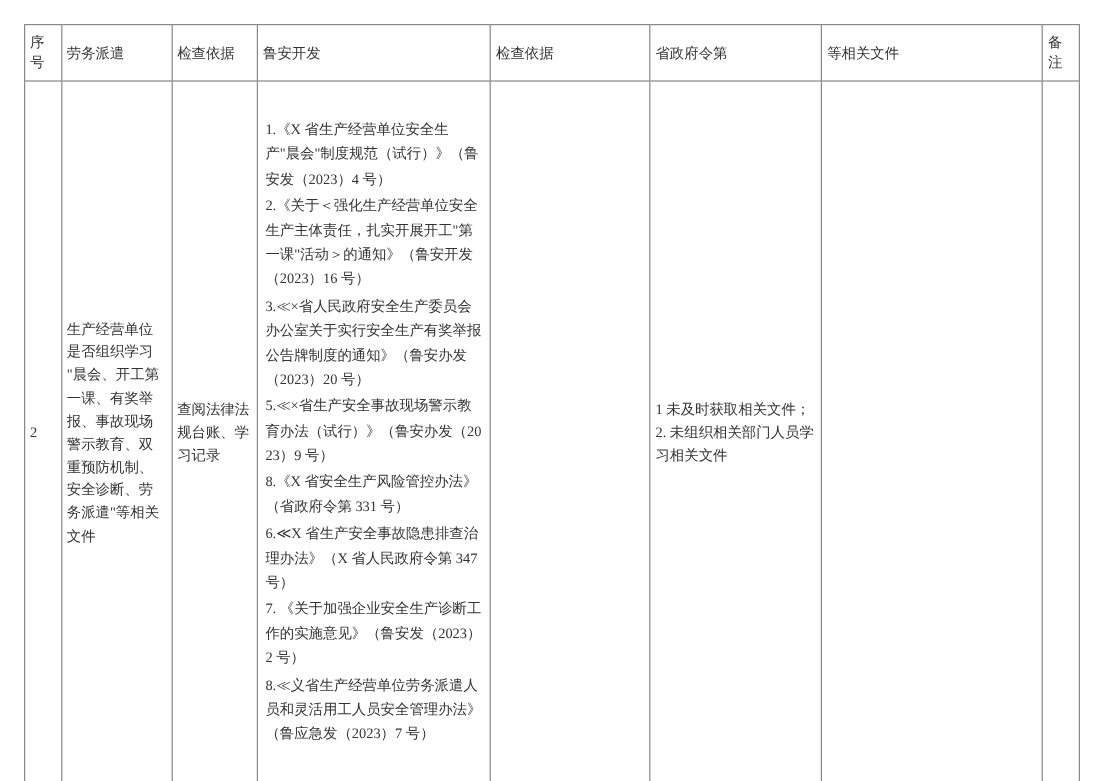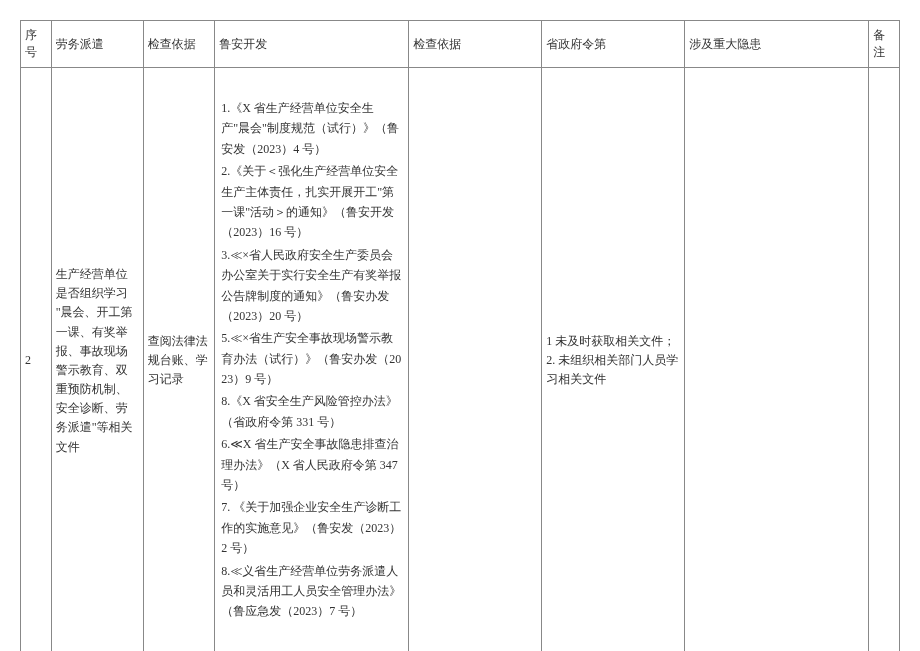--- a/index.html
+++ b/index.html
@@ -66,21 +66,21 @@
     <col class="col-remark">
   </colgroup>
   <thead>
     <tr>
       <th>序号</th>
       <th>劳务派遣</th>
       <th>检查依据</th>
       <th>鲁安开发</th>
       <th>检查依据</th>
       <th>省政府令第</th>
-      <th>涉及重大隐患</th>
+      <th>等相关文件</th>
       <th>备注</th>
     </tr>
   </thead>
   <tbody>
     <tr>
       <td>2</td>
       <td class="content-cell">生产经营单位是否组织学习<br>"晨会、开工第一课、有奖举报、事故现场警示教育、双重预防机制、安全诊断、劳务派遣"等相关文件</td>
       <td class="method-cell">查阅法律法规台账、学习记录</td>
       <td class="basis-cell">
         <div class="basis-item">1.《X 省生产经营单位安全生产"晨会"制度规范（试行）》（鲁安发（2023）4 号）</div>

